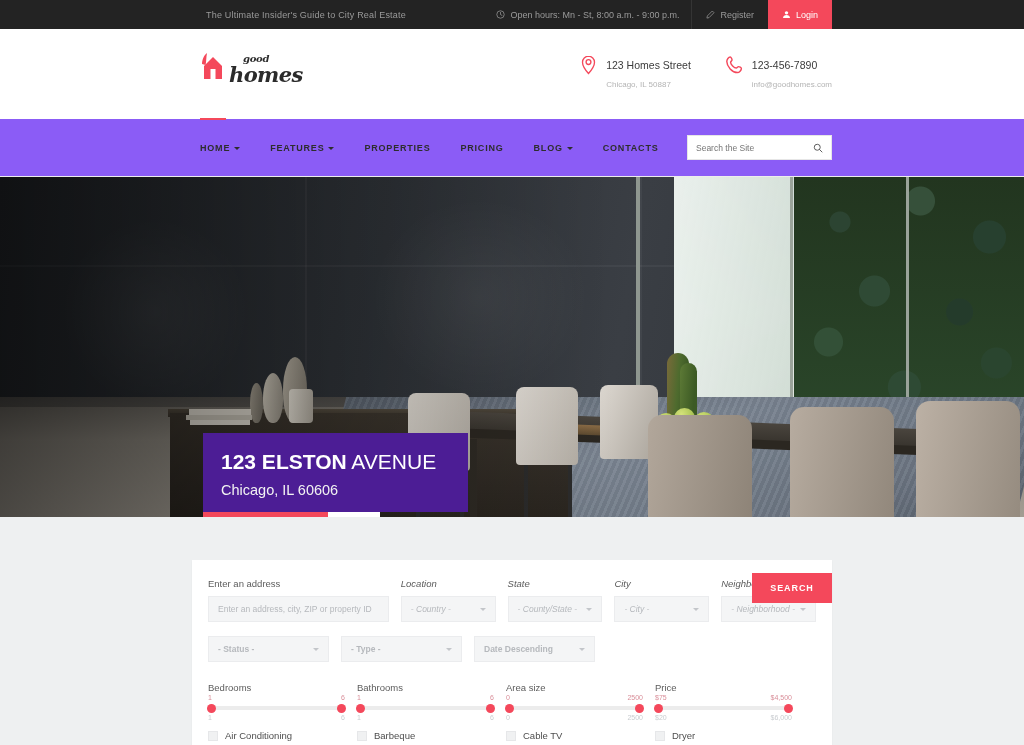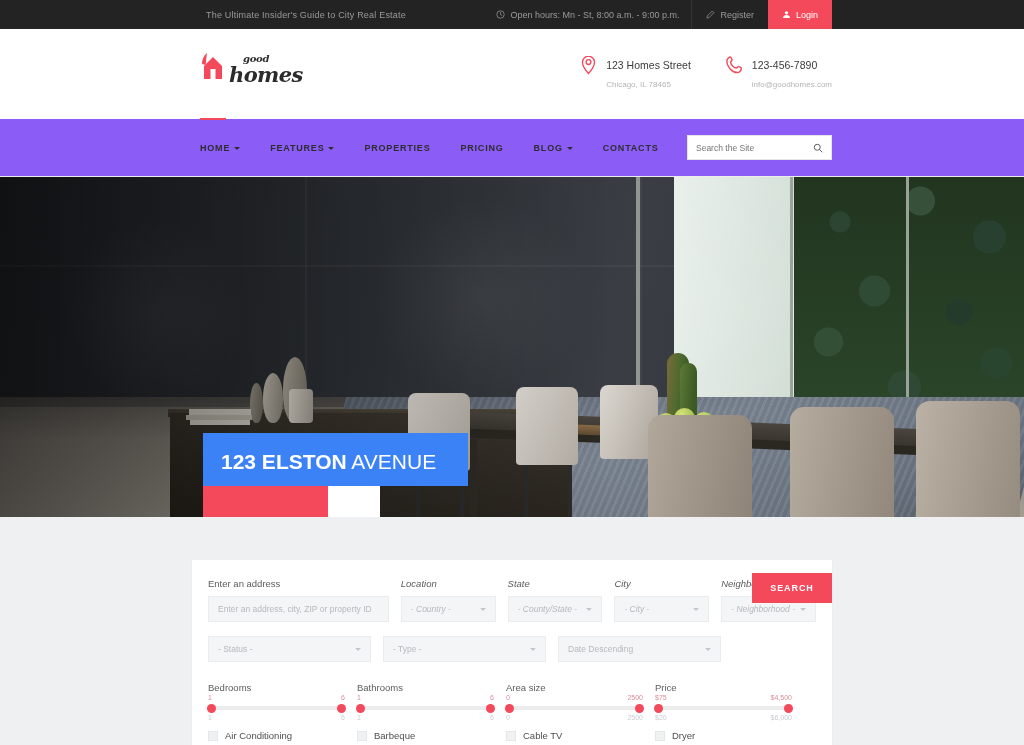--- a/index.html
+++ b/index.html
@@ -145,21 +145,21 @@
                 background: linear-gradient(95deg,#7a6a3a 0%,#4e6b2e 45%,#2f4a1f 100%); }
   .green-vase2 { position:absolute; left: 680px; top: 186px; width: 17px; height: 86px;
                  border-radius: 9px 9px 6px 6px;
                  background: linear-gradient(95deg,#5d7a36 0%,#3c5a24 70%); }
   .books { position:absolute; }
   .hero-shade { position:absolute; inset:0;
                 background: linear-gradient(90deg, rgba(0,0,0,.55) 0%, rgba(0,0,0,.18) 35%, rgba(0,0,0,0) 60%); }
 
   
   .hero-caption { position: absolute; left: 203px; top: 256px; }
-  .caption-box { background: #3b82f6; padding: 18px 22px 14px 18px; width: 265px; }
+  .caption-box { background: #4c1d95; padding: 18px 22px 14px 18px; width: 265px; }
   .caption-title { font-size: 21px; color: #fff; font-weight: 400; line-height: 1; white-space: nowrap; }
   .caption-title b { font-weight: 700; }
   .caption-sub { font-size: 14.5px; color: #f2f2f2; margin-top: 10px; font-weight: 400; }
   .caption-price-row { display: flex; height: 47px; width: 177px; }
   .price-tag {
     background: #f4485b; color: #fff; flex: 1; display: flex; align-items: center;
     padding-left: 19px; gap: 4px;
   }
   .price-arrow {
     width: 52px; background: #fff; display: flex; align-items: center; justify-content: center;
@@ -184,21 +184,21 @@
   .f-sel { width: 97px; font-style: italic; }
   .inp, .sel {
     height: 26px; background: #f4f5f6; border: 1px solid #ebecee; width: 100%;
     display: flex; align-items: center; padding: 0 9px; font-size: 8.5px; color: #b6b9bd;
   }
   .sel { justify-content: space-between; }
   .sel .caret-d { width:0;height:0;border-left:3px solid transparent;border-right:3px solid transparent;
                   border-top:3px solid #c3c6ca; }
   .row2 { display: flex; gap: 12px; margin-top: 14px; }
   .row2 .sel { width: 100%; }
-  .f-q { width: 163px; }
+  .f-q { width: 121px; font-weight: bold; }
   .row3 { display: flex; gap: 12px; margin-top: 20px; }
   .slider-col { width: 137px; }
   .slider-label { font-size: 9.5px; color: #5c5c5c; margin-bottom: 13px; }
   .slider { position: relative; height: 4px; background: #ececec; border-radius: 2px; }
   .slider .knob {
     position: absolute; width: 9px; height: 9px; border-radius: 50%; background: #f4485b;
     top: -2.5px; cursor: pointer;
   }
   .slider .knob.left { left: -1px; }
   .slider .knob.right { right: -1px; }
@@ -273,21 +273,21 @@
       <div class="contacts">
         <div class="contact-item">
           <span class="ic">
             <svg width="17" height="20" viewBox="0 0 20 24">
                 <path d="M10 1.4c-4 0-7.2 3.2-7.2 7.2 0 5.4 7.2 13.6 7.2 13.6s7.2-8.2 7.2-13.6c0-4-3.2-7.2-7.2-7.2z" fill="none" stroke="#f4485b" stroke-width="1.6"></path>
                 <circle cx="10" cy="8.5" r="2.9" fill="none" stroke="#f4485b" stroke-width="1.6"></circle>
               </svg>
           </span>
           <span class="contact-txt">
             <span class="l1">123 Homes Street</span><br>
-            <span class="l2">Chicago, IL 78465</span>
+            <span class="l2">Chicago, IL 50887</span>
           </span>
         </div>
         <div class="contact-item">
           <span class="ic">
             <svg width="18" height="20" viewBox="0 0 20 22">
                 <path d="M5.8 2.2c1.1 0 2 2.4 2 3.2 0 1-1.6 1.6-1.6 2.6 0 2.3 4 6.4 6.3 6.4 1 0 1.6-1.6 2.6-1.6.8 0 3.1.9 3.1 2 0 2-2.4 4.6-4.4 4.6C8.1 19.4 2 12.6 2 7.2 2 4.6 4 2.2 5.8 2.2z" fill="none" stroke="#f4485b" stroke-width="1.6" stroke-linejoin="round"></path>
               </svg>
           </span>
           <span class="contact-txt">
             <span class="l1">123-456-7890</span><br>
@@ -413,20 +413,21 @@
       </div>
 
       <div class="hero-shade"></div>
     </div>
 
     <div class="hero-caption">
       <div class="caption-box">
         <div class="caption-title">
           <b>123 ELSTON</b><span> AVENUE</span>
         </div>
+        <div class="caption-sub">Chicago, IL 60606</div>
       </div>
       <div class="caption-price-row">
         <div class="price-tag">
           
           
         </div>
         <div class="price-arrow">
           
         </div>
       </div>

